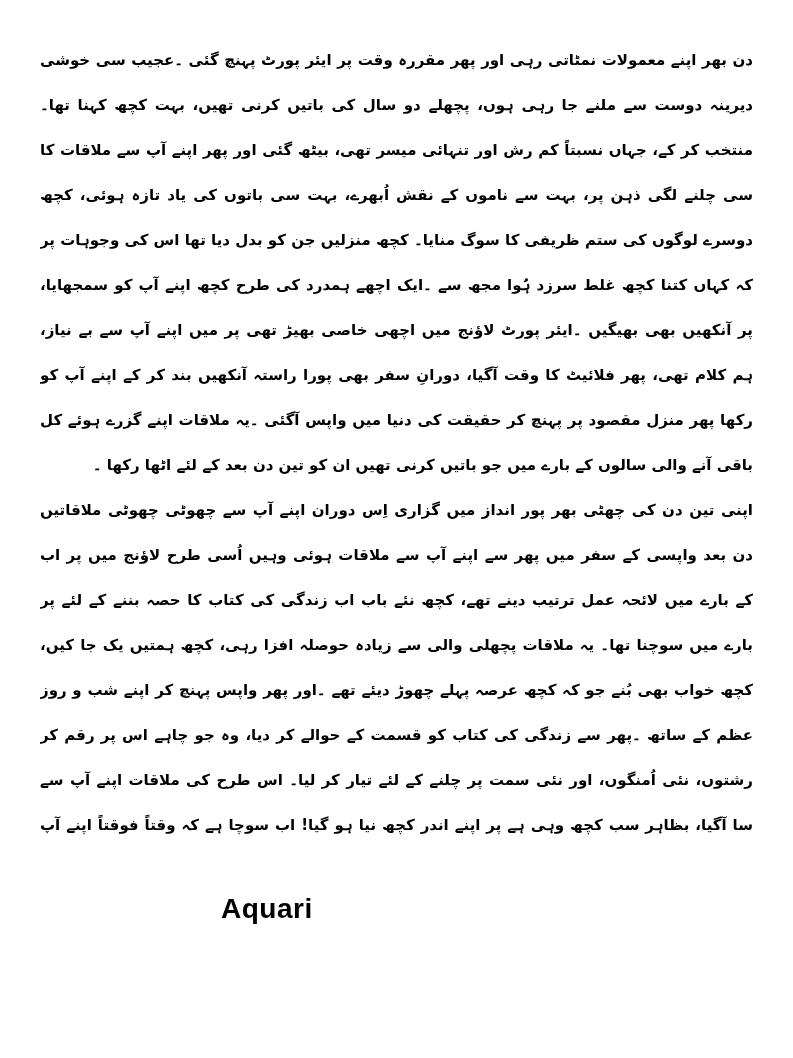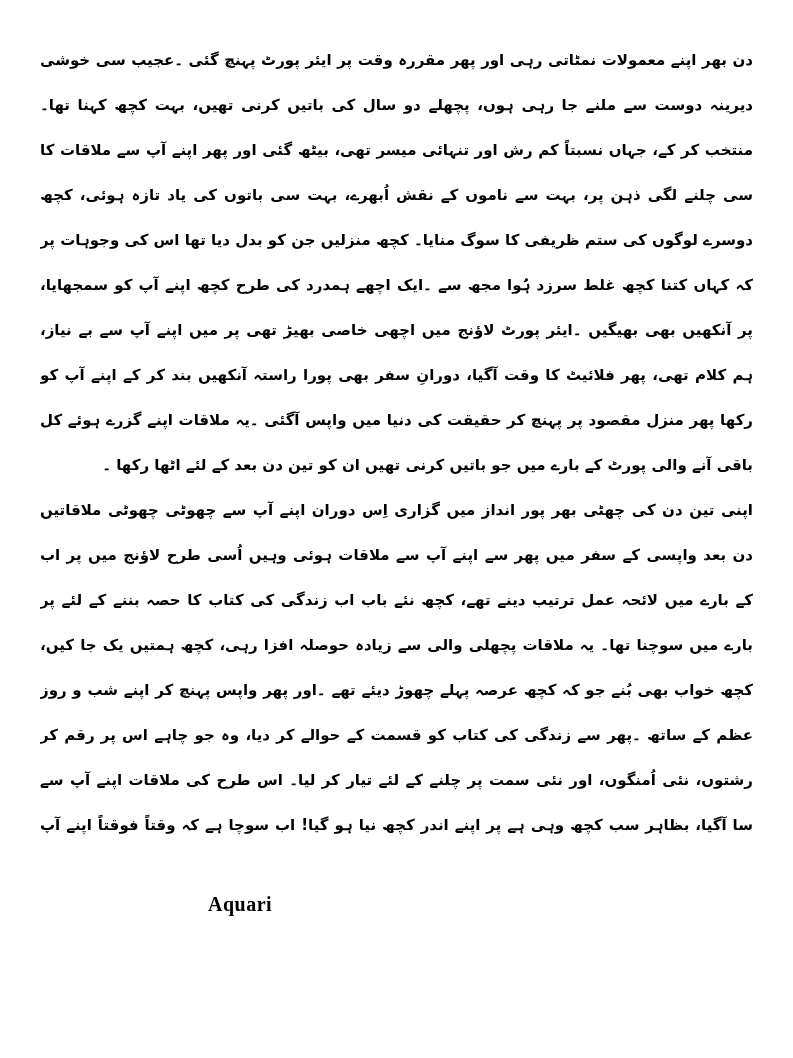--- a/index.html
+++ b/index.html
@@ -39,45 +39,45 @@
     -moz-text-align-last: justify;
     font-weight: 600;
   }
   .line.para-end {
     text-align-last: right;
     -moz-text-align-last: right;
   }
   .signature {
     position: absolute;
     top: 893px;
-    left: 208px;
+    left: 221px;
     direction: ltr;
-    font-family: Liberation Serif, serif;
+    font-family: Liberation Sans, sans-serif;
     font-weight: bold;
-    font-size: 20px;
+    font-size: 28px;
     color: #000000;
     letter-spacing: 0.5px;
   }
 </style>
 </head>
 <body>
 
 <div class="page">
   <div class="content">
     <div class="paragraph">
         <div class="line">دن بھر اپنے معمولات نمٹاتی رہی اور پھر مقررہ وقت پر ایئر پورٹ پہنچ گئی ۔عجیب سی خوشی ہو رہی تھی کہ جیسے بہت ہی پرانی اور</div>
         <div class="line">دیرینہ دوست سے ملنے جا رہی ہوں، پچھلے دو سال کی باتیں کرنی تھیں، بہت کچھ کہنا تھا۔ بورڈنگ کے بعد لاؤنج میں ایک کونا</div>
         <div class="line">منتخب کر کے، جہاں نسبتاً کم رش اور تنہائی میسر تھی، بیٹھ گئی اور پھر اپنے آپ سے ملاقات کا آغاز کیا۔ پچھلے دو سالوں کی ایک فلم</div>
         <div class="line">سی چلنے لگی ذہن پر، بہت سے ناموں کے نقش اُبھرے، بہت سی باتوں کی یاد تازہ ہوئی، کچھ اپنی غلطیوں پر افسوس کیا، اور کچھ</div>
         <div class="line">دوسرے لوگوں کی ستم ظریفی کا سوگ منایا۔ کچھ منزلیں جن کو بدل دیا تھا اس کی وجوہات پر غور کیا کہ کہاں کتنا صحیح کیا اور یہ بھی</div>
         <div class="line">کہ کہاں کتنا کچھ غلط سرزد ہُوا مجھ سے ۔ایک اچھے ہمدرد کی طرح کچھ اپنے آپ کو سمجھایا، کچھ جھڑکیاں بھی دیں اور کچھ باتوں</div>
         <div class="line">پر آنکھیں بھی بھیگیں ۔ایئر پورٹ لاؤنج میں اچھی خاصی بھیڑ تھی پر میں اپنے آپ سے بے نیاز، تنہائی میں اپنے آپ سے</div>
         <div class="line">ہم کلام تھی، پھر فلائیٹ کا وقت آگیا، دورانِ سفر بھی پورا راستہ آنکھیں بند کر کے اپنے آپ کو یادوں اور باتوں میں مصروف</div>
         <div class="line">رکھا پھر منزل مقصود پر پہنچ کر حقیقت کی دنیا میں واپس آگئی ۔یہ ملاقات اپنے گزرے ہوئے کل کی باتوں پر مشتمل رہی تھی اور</div>
-        <div class="line para-end">باقی آنے والی پورٹ کے بارے میں جو باتیں کرنی تھیں ان کو تین دن بعد کے لئے اٹھا رکھا ۔</div>
+        <div class="line para-end">باقی آنے والی سالوں کے بارے میں جو باتیں کرنی تھیں ان کو تین دن بعد کے لئے اٹھا رکھا ۔</div>
       </div>
     <div class="paragraph">
         <div class="line">اپنی تین دن کی چھٹی بھر پور انداز میں گزاری اِس دوران اپنے آپ سے چھوٹی چھوٹی ملاقاتیں بھی جاری رہیں اور پھر تین</div>
         <div class="line">دن بعد واپسی کے سفر میں پھر سے اپنے آپ سے ملاقات ہوئی وہیں اُسی طرح لاؤنج میں پر اب کی بار کچھ آنے والی زندگی</div>
         <div class="line">کے بارے میں لائحہ عمل ترتیب دینے تھے، کچھ نئے باب اب زندگی کی کتاب کا حصہ بننے کے لئے پر تول رہے تھے اُن کے</div>
         <div class="line">بارے میں سوچنا تھا۔ یہ ملاقات پچھلی والی سے زیادہ حوصلہ افزا رہی، کچھ ہمتیں یک جا کیں، کچھ اصول ترتیب دئے، اور</div>
         <div class="line">کچھ خواب بھی بُنے جو کہ کچھ عرصہ پہلے چھوڑ دیئے تھے ۔اور پھر واپس پہنچ کر اپنے شب و روز میں مصروف ہو گئی پر ایک نئے</div>
         <div class="line">عظم کے ساتھ ۔پھر سے زندگی کی کتاب کو قسمت کے حوالے کر دیا، وہ جو چاہے اس پر رقم کر ڈالے، اپنے آپ کو پھر نئے</div>
         <div class="line">رشتوں، نئی اُمنگوں، اور نئی سمت پر چلنے کے لئے تیار کر لیا۔ اس طرح کی ملاقات اپنے آپ سے ہونی چاہیے، کافی فرق</div>
         <div class="line">سا آگیا، بظاہر سب کچھ وہی ہے پر اپنے اندر کچھ نیا ہو گیا! اب سوچا ہے کہ وقتاً فوقتاً اپنے آپ سے ایسی ملاقاتوں کا سلسلہ</div>

